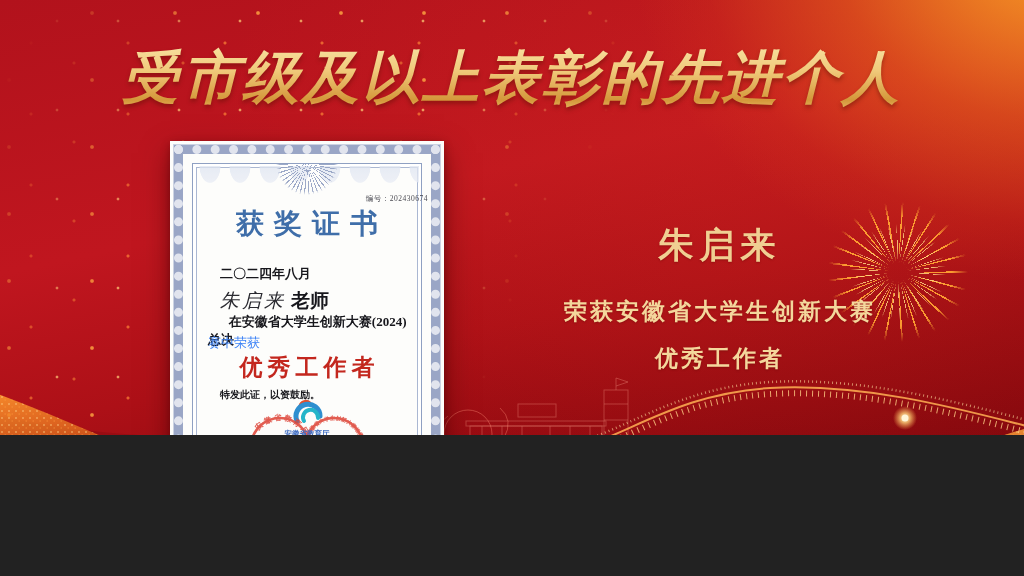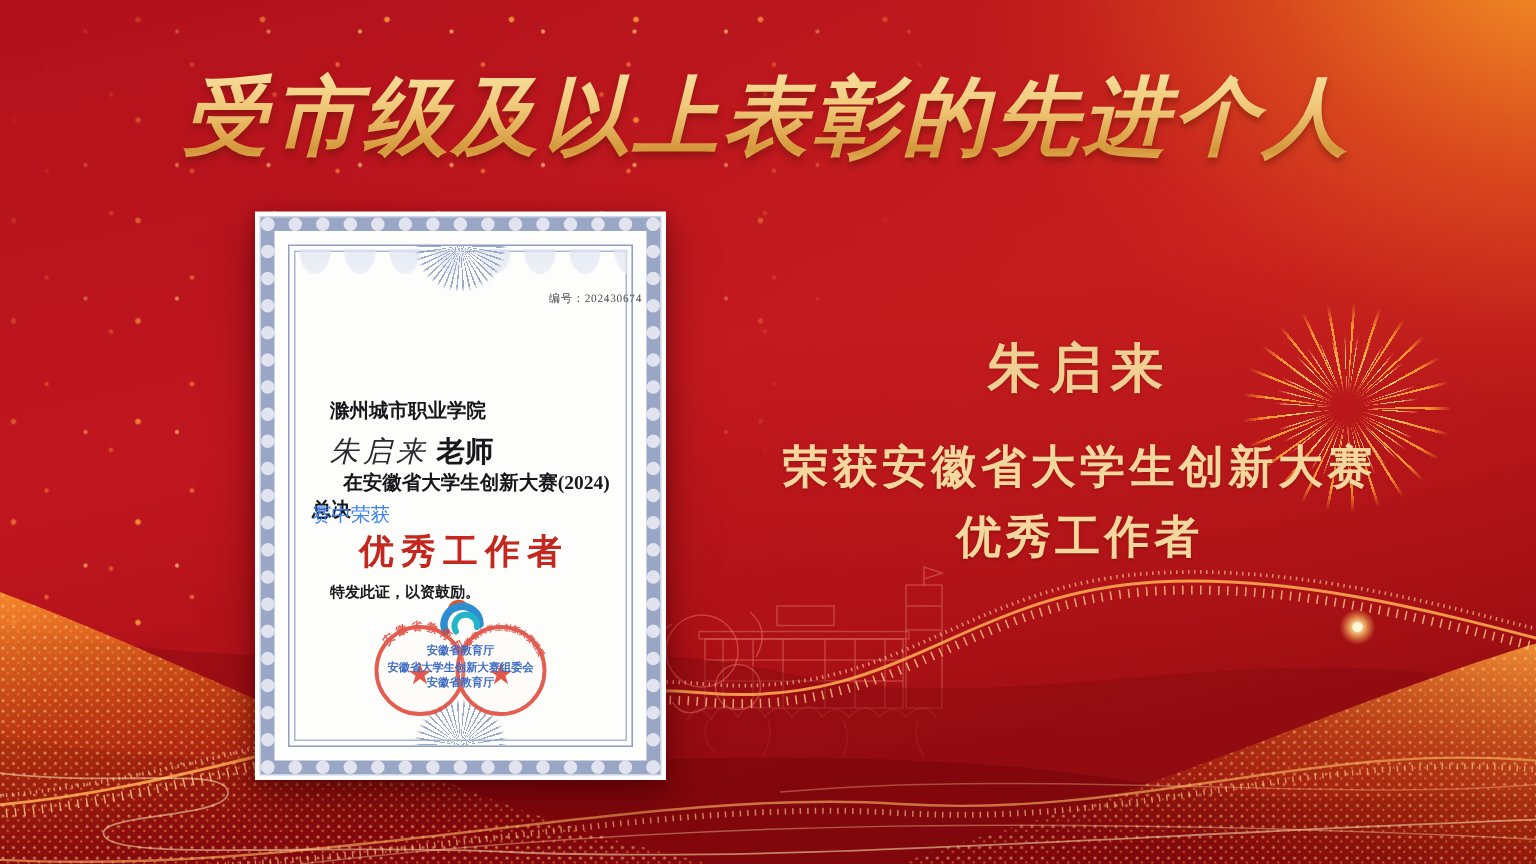--- a/index.html
+++ b/index.html
@@ -1,17 +1,17 @@
 <!DOCTYPE html>
 <html><head>
 <meta charset="utf-8">
 <style>
   html,body{margin:0;padding:0;background:#222;}
   .slide{
-    position:relative;width:1024px;height:576px;overflow:hidden;
+    position:relative;width:1024px;height:435px;overflow:hidden;
     font-family:"Liberation Serif",serif;
     background:
       radial-gradient(560px 440px at 1052px -48px, rgba(252,166,38,.95), rgba(238,116,28,.5) 38%, rgba(220,70,25,.18) 62%, transparent 75%),
       radial-gradient(900px 600px at 78% 30%, rgba(215,50,30,.25), transparent 65%),
       linear-gradient(168deg,#b2121c 0%,#c0161f 42%,#ad1017 66%,#960b11 84%,#83070d 100%);
   }
   
   .speckles{
     position:absolute;left:0;top:0;width:660px;height:430px;opacity:.85;pointer-events:none;
     background-image:
@@ -86,21 +86,21 @@
   .cert-closing{position:absolute;left:50px;top:247px;font-size:10px;font-weight:700;color:#17171c;}
   .cert-logo{position:absolute;left:120px;top:256px;}
   .seals{position:absolute;left:66px;top:268px;}
   .seal-overlay{position:absolute;left:30px;right:30px;top:288px;text-align:center;
     color:#3e6cc2;font-size:7.5px;line-height:10.5px;font-weight:700;}
   
   .highlight{position:absolute;left:498px;top:222px;width:444px;text-align:center;}
   .hl-name{font-size:35px;font-weight:900;letter-spacing:6px;color:#f0cf92;
     font-family:"Liberation Sans",sans-serif;margin-bottom:19px;
     text-shadow:0 1px 2px rgba(90,10,0,.35);}
-  .hl-line{font-size:30px;line-height:47px;font-weight:700;letter-spacing:3px;color:#f4d79c;
+  .hl-line{font-size:23px;line-height:47px;font-weight:700;letter-spacing:3px;color:#f4d79c;
     text-shadow:0 1px 2px rgba(90,10,0,.35);}
 </style>
 </head>
 <body>
 
 <div class="slide">
 
   <div class="speckles"></div>
 
   <svg class="building-art" width="210" height="140" viewBox="0 0 210 140">
@@ -183,21 +183,22 @@
   <h1 class="title">受市级及以上表彰的先进个人</h1>
 
   <div class="certificate">
     <div class="lace"></div>
     <div class="frame"></div>
     <div class="watermark"></div>
     <div class="rosette"></div>
     <div class="rosette bottom"></div>
 
     <div class="cert-serial">编号：202430674</div>
-    <div class="cert-school">滁州城市职业学院</div>
+    <div class="cert-title">获奖证书</div>
+    <div class="cert-school">二〇二四年八月</div>
     <div class="cert-name">
       <span class="script">朱启来</span><span>老师</span>
     </div>
     <p class="cert-body1">在安徽省大学生创新大赛(2024)总决</p>
     <p class="cert-body2">赛中荣获</p>
     <div class="cert-award">优秀工作者</div>
     <div class="cert-closing">特发此证，以资鼓励。</div>
 
     <svg class="cert-logo" width="34" height="34" viewBox="0 0 34 34">
       <path d="M10,9 A6,6 0 0 1 20,6" stroke="#e0512e" stroke-width="3" fill="none" stroke-linecap="round"></path>

